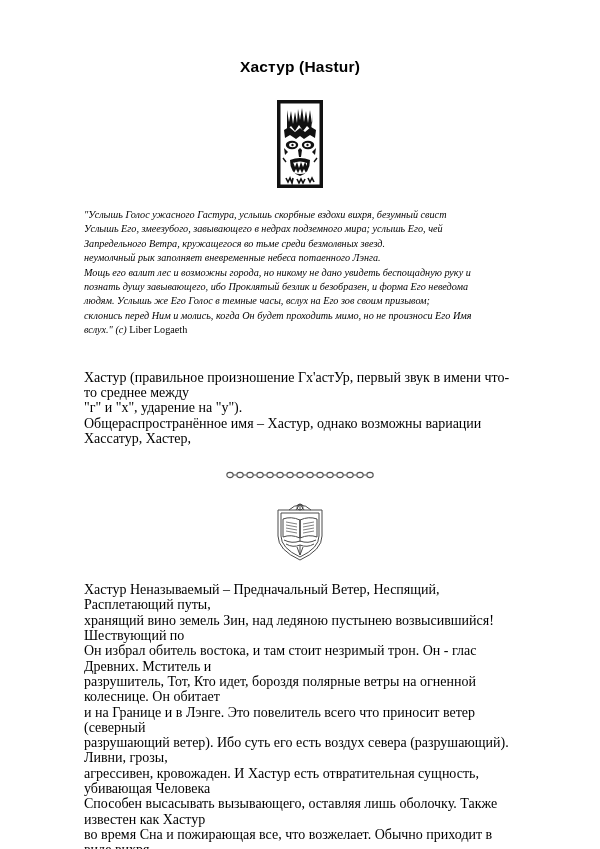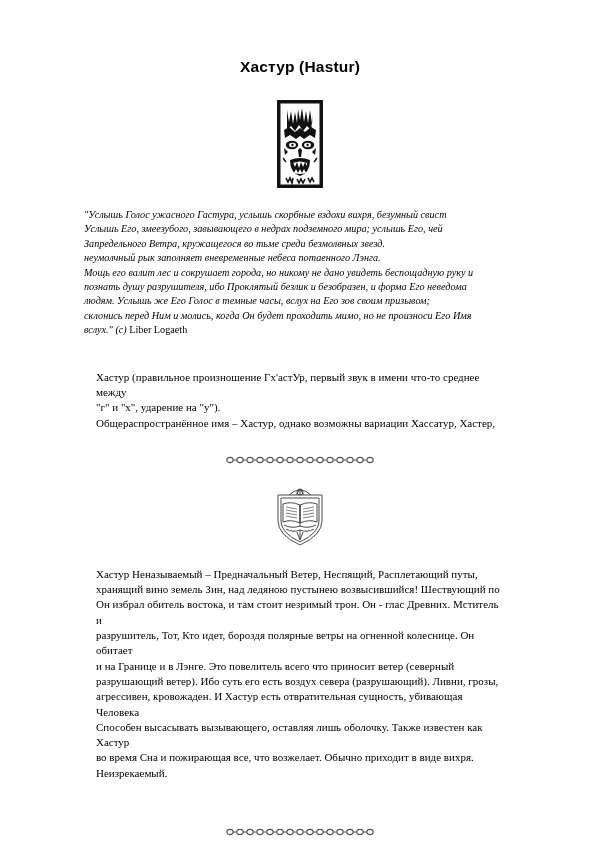--- a/index.html
+++ b/index.html
@@ -54,23 +54,23 @@
   }
   .quote .sig {
     font-style: normal;
   }
   .quote .cite-mark {
     font-style: italic;
   }
 
   
   .body-text {
-    font-size: 11px;
+    font-size: 14px;
     line-height: 15.3px;
-    margin: 12px;
+    margin: 0;
     text-align: left;
   }
   .block-note {
     margin-top: 32px;
   }
   .block-main {
     margin-top: 20px;
   }
 
   
@@ -136,22 +136,22 @@
       <path d="M31 78 L33 82 L35 78 L37 82" stroke="#111111" stroke-width="1.6" fill="none"></path>
       <path d="M6 58 L9 62 M40 58 L37 62" stroke="#111111" stroke-width="1.4" fill="none"></path>
     </svg>
   </div>
 
   <div class="quote">
     <div>"Услышь Голос ужасного Гастура, услышь скорбные вздохи вихря, безумный свист</div>
     <div>Услышь Его, змеезубого, завывающего в недрах подземного мира; услышь Его, чей</div>
     <div>Запредельного Ветра, кружащегося во тьме среди безмолвных звезд.</div>
     <div>неумолчный рык заполняет вневременные небеса потаенного Лэнга.</div>
-    <div>Мощь его валит лес и сокрушает города, но никому не дано увидеть беспощадную руку и</div>
-    <div>познать душу разрушителя, ибо Проклятый безлик и безобразен, и форма Его неведома</div>
+    <div>Мощь его валит лес и возможны города, но никому не дано увидеть беспощадную руку и</div>
+    <div>познать душу завывающего, ибо Проклятый безлик и безобразен, и форма Его неведома</div>
     <div>людям. Услышь же Его Голос в темные часы, вслух на Его зов своим призывом;</div>
     <div>склонись перед Ним и молись, когда Он будет проходить мимо, но не произноси Его Имя</div>
     <div><span>вслух."</span><span class="cite-mark"> (c) </span><span class="sig">Liber Logaeth</span></div>
   </div>
 
   <div class="body-text block-note">
     <div>Хастур (правильное произношение Гх'астУр, первый звук в имени что-то среднее между</div>
     <div>"г" и "х", ударение на "у").</div>
     <div>Общераспространённое имя – Хастур, однако возможны вариации Хассатур, Хастер,</div>
   </div>

